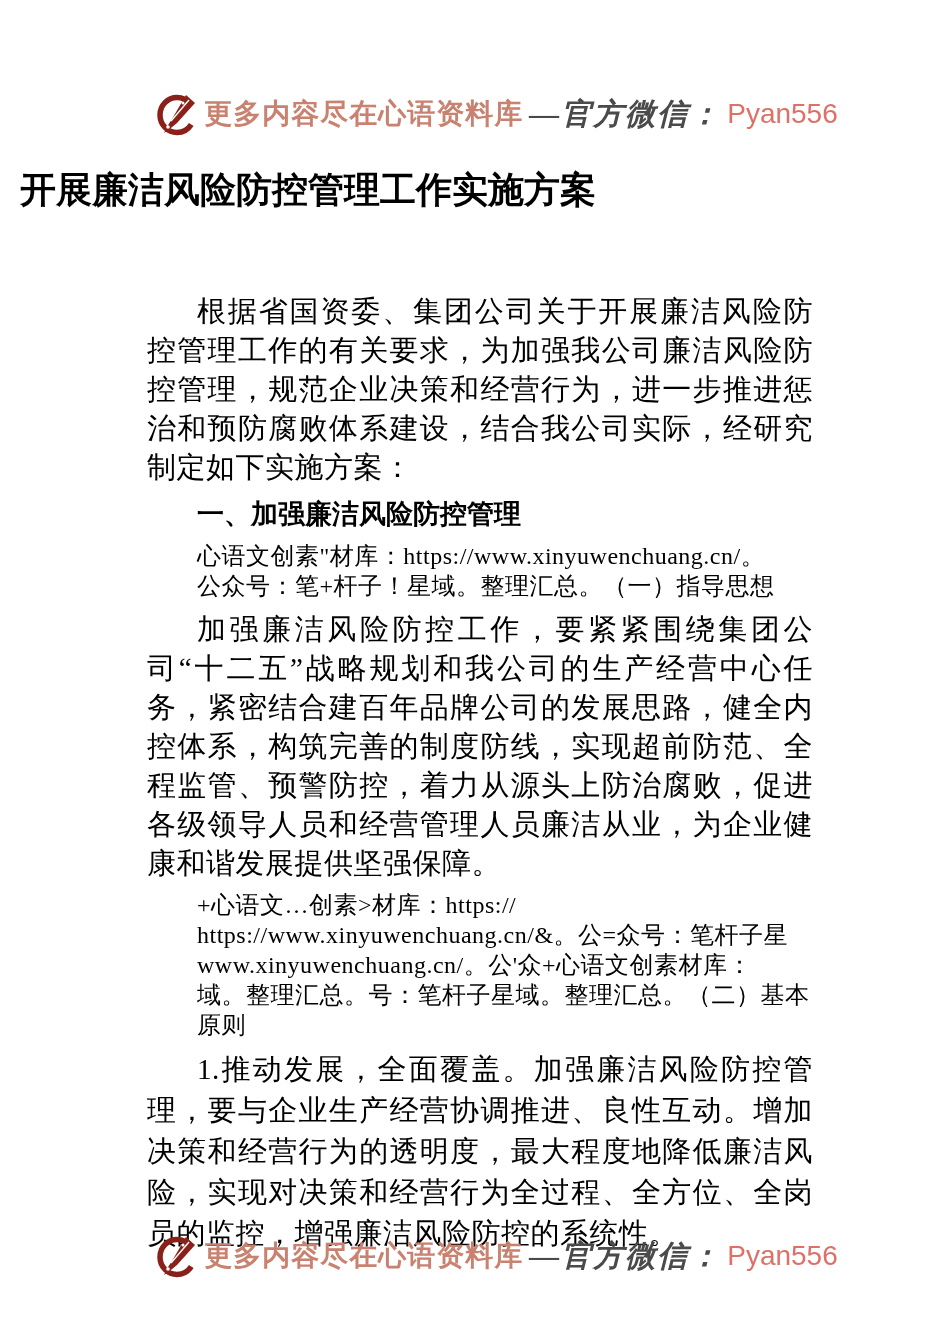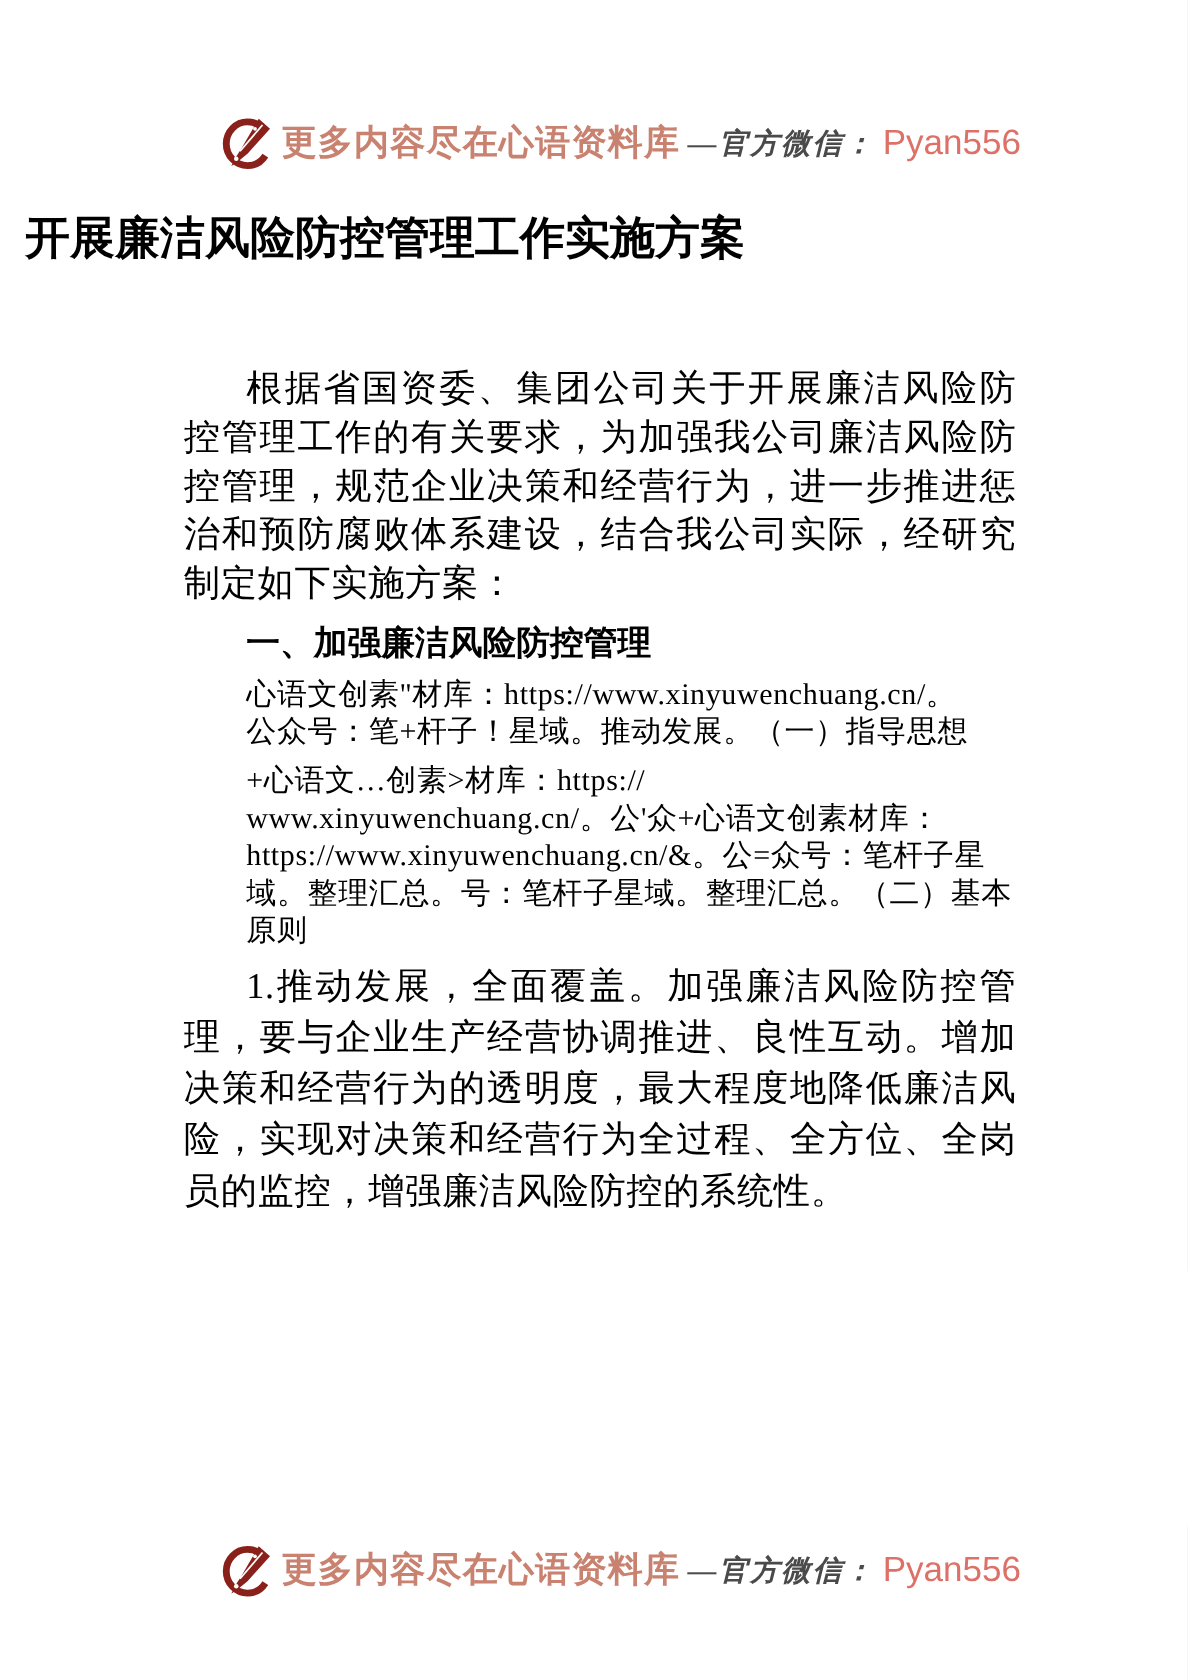--- a/index.html
+++ b/index.html
@@ -25,21 +25,21 @@
   .brand-bar.header { top:90px; }
   .brand-bar.footer { top:1232px; }
   .logo-wrap { width:42px; height:48px; flex:0 0 auto; display:flex; align-items:center; }
   .brand-txt {
     font-size:28px; font-weight:bold;
     color:var(--brand_text,#c98270);
     font-family:"Liberation Serif","DejaVu Serif",serif;
     letter-spacing:1px;
   }
   .brand-script {
-    font-size:23px; font-style:italic; font-weight:bold;
+    font-size:30px; font-style:italic; font-weight:bold;
     color:var(--brand_script,#4a4a4a);
     font-family:"Liberation Serif","DejaVu Serif",serif;
     letter-spacing:2px;
   }
   .brand-id {
     font-size:28px;
     color:var(--wechat_id,#dd7168);
     font-family:"Liberation Sans","DejaVu Sans",sans-serif;
   }
 
@@ -101,28 +101,29 @@
   <h1 class="doc-title">开展廉洁风险防控管理工作实施方案</h1>
 
   <div class="content">
 
     <p class="body-p">根据省国资委、集团公司关于开展廉洁风险防控管理工作的有关要求，为加强我公司廉洁风险防控管理，规范企业决策和经营行为，进一步推进惩治和预防腐败体系建设，结合我公司实际，经研究制定如下实施方案：</p>
 
     <h2 class="section-heading">一、加强廉洁风险防控管理</h2>
 
     <div class="wm-block">
       <div class="wm-line">心语文创素"材库：https://www.xinyuwenchuang.cn/。</div>
-      <div class="wm-line">公众号：笔+杆子！星域。推动发展。（一）指导思想</div>
+      <div class="wm-line">公众号：笔+杆子！星域。整理汇总。（一）指导思想</div>
     </div>
 
+    <p class="body-p">加强廉洁风险防控工作，要紧紧围绕集团公司“十二五”战略规划和我公司的生产经营中心任务，紧密结合建百年品牌公司的发展思路，健全内控体系，构筑完善的制度防线，实现超前防范、全程监管、预警防控，着力从源头上防治腐败，促进各级领导人员和经营管理人员廉洁从业，为企业健康和谐发展提供坚强保障。</p>
 
     <div class="wm-block">
       <div class="wm-line">+心语文…创素&gt;材库：https://</div>
+      <div class="wm-line">https://www.xinyuwenchuang.cn/&amp;。公=众号：笔杆子星</div>
       <div class="wm-line">www.xinyuwenchuang.cn/。公'众+心语文创素材库：</div>
-      <div class="wm-line">https://www.xinyuwenchuang.cn/&amp;。公=众号：笔杆子星</div>
       <div class="wm-line">域。整理汇总。号：笔杆子星域。整理汇总。（二）基本</div>
       <div class="wm-line">原则</div>
     </div>
 
     <p class="body-p spaced">1.推动发展，全面覆盖。加强廉洁风险防控管理，要与企业生产经营协调推进、良性互动。增加决策和经营行为的透明度，最大程度地降低廉洁风险，实现对决策和经营行为全过程、全方位、全岗员的监控，增强廉洁风险防控的系统性。</p>
 
 
   </div>
 
   <div class="brand-bar footer">

